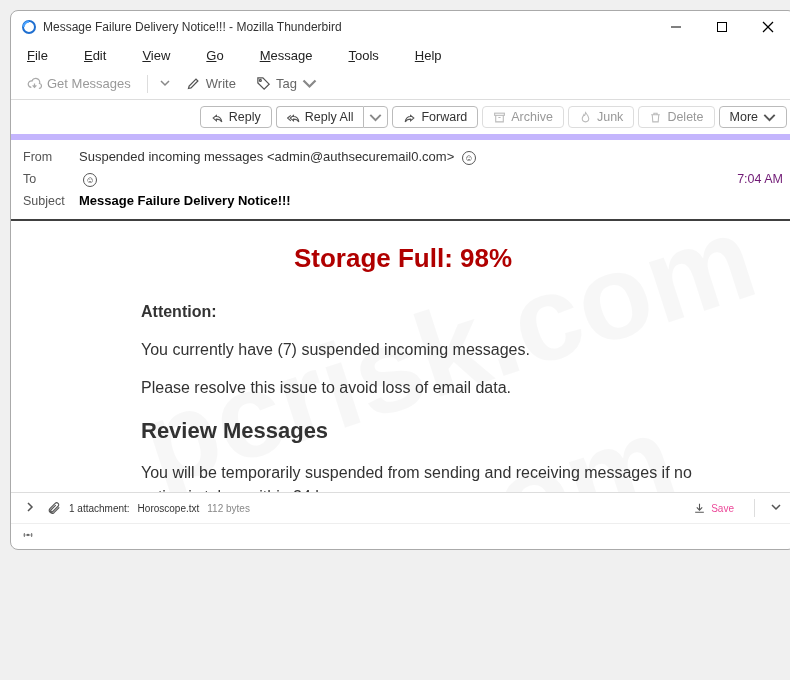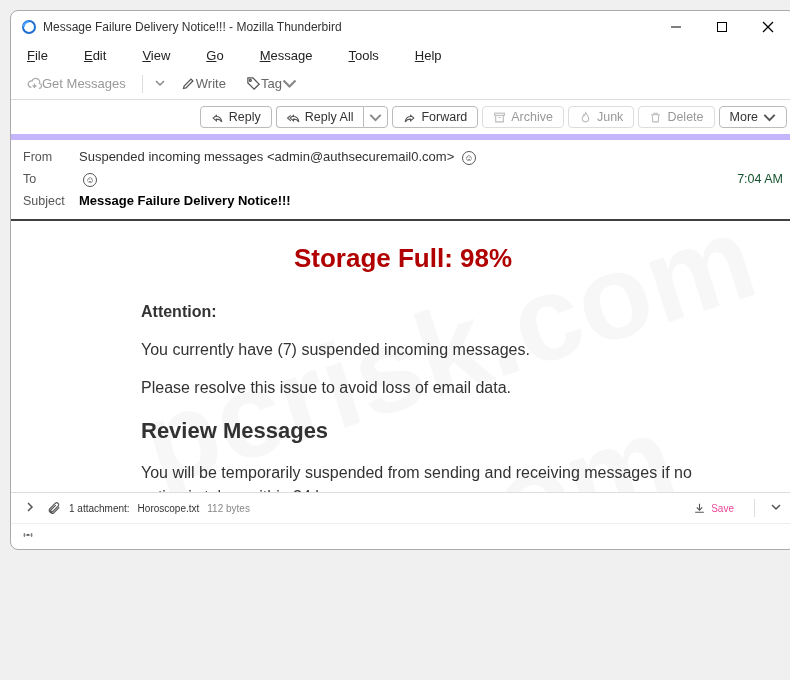--- a/index.html
+++ b/index.html
@@ -8,34 +8,34 @@
     .titlebar { display: flex; align-items: center; height: 32px; padding: 0 4px 0 10px; }
     .app-icon { width: 16px; height: 16px; margin-right: 6px; }
     .title-txt { flex: 1; font-size: 12px; color: #333; }
     .win-controls { display: flex; }
     .win-btn { width: 46px; height: 30px; display: flex; align-items: center; justify-content: center; cursor: pointer; }
     .win-btn svg { width: 12px; height: 12px; }
     .menubar { display: flex; gap: 20px; padding: 2px 8px; font-size: 13px; color: #222; }
     .menu-item { padding: 3px 8px; cursor: pointer; border-radius: 3px; }
     .menu-item .ul { text-decoration: underline; }
     .toolbar1 { display: flex; align-items: center; padding: 4px 8px; border-bottom: 1px solid #ddd; gap: 4px; }
-    .tbtn { display: flex; align-items: center; padding: 4px 8px; color: #666; border-radius: 3px; cursor: pointer; }
+    .tbtn { display: flex; align-items: center; gap: 5px; padding: 4px 8px; color: #666; border-radius: 3px; cursor: pointer; }
     .tbtn.ghost { color: #999; }
     .tbtn svg { width: 15px; height: 15px; }
     .sep { width: 1px; height: 18px; background: #ddd; margin: 0 4px; }
     .toolbar2 { display: flex; justify-content: flex-end; align-items: center; padding: 6px 8px; gap: 4px; border-bottom: 6px solid #c4b5fd; }
     .pill { display: flex; align-items: center; gap: 5px; padding: 3px 10px; border: 1px solid #bbb; border-radius: 4px; font-size: 12.5px; color: #333; cursor: pointer; background: #fff; }
     .pill.dim { color: #999; border-color: #ddd; }
     .pill svg { width: 13px; height: 13px; }
     .headers { padding: 6px 12px 8px; border-bottom: 2px solid #404040; font-size: 13px; color: #333; }
     .hrow { display: flex; align-items: center; padding: 3px 0; gap: 8px; }
     .hlabel { width: 48px; color: #555; font-size: 12.5px; }
     .hval { flex: 1; color: #333; }
     .hval.bold { font-weight: 600; color: #000; }
-    .time { color: #14532d; font-size: 12.5px; }
+    .time { color: #701a75; font-size: 12.5px; }
     .body-area { flex: 1; padding: 22px 30px 10px; overflow: auto; color: #333; position: relative; }
     .h-storage { text-align: center; font-size: 26px; font-weight: 700; color: #b00000; margin-bottom: 26px; }
     .h-notice { font-size: 18px; font-weight: 700; color: #b00000; margin: 0 40px 16px 100px; }
     .body-txt { font-size: 16px; margin: 0 40px 0 100px; line-height: 1.5; }
     .body-txt p { margin-bottom: 14px; }
     .body-txt .att { font-weight: 600; }
     .h-review { font-size: 22px; font-weight: 700; margin: 8px 0 14px; }
     .footer-note { color: #888; font-size: 15px; margin-top: 6px; }
     .attach-bar { display: flex; align-items: center; padding: 6px 10px; border-top: 1px solid #ddd; font-size: 10px; color: #333; gap: 8px; }
     .attach-bar .size { color: #888; }

